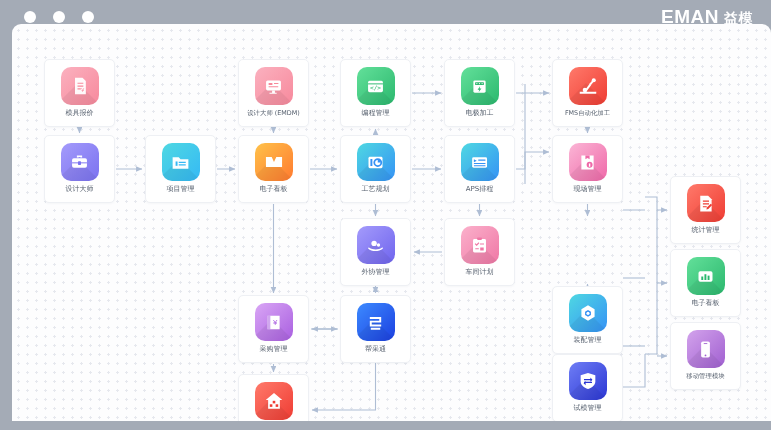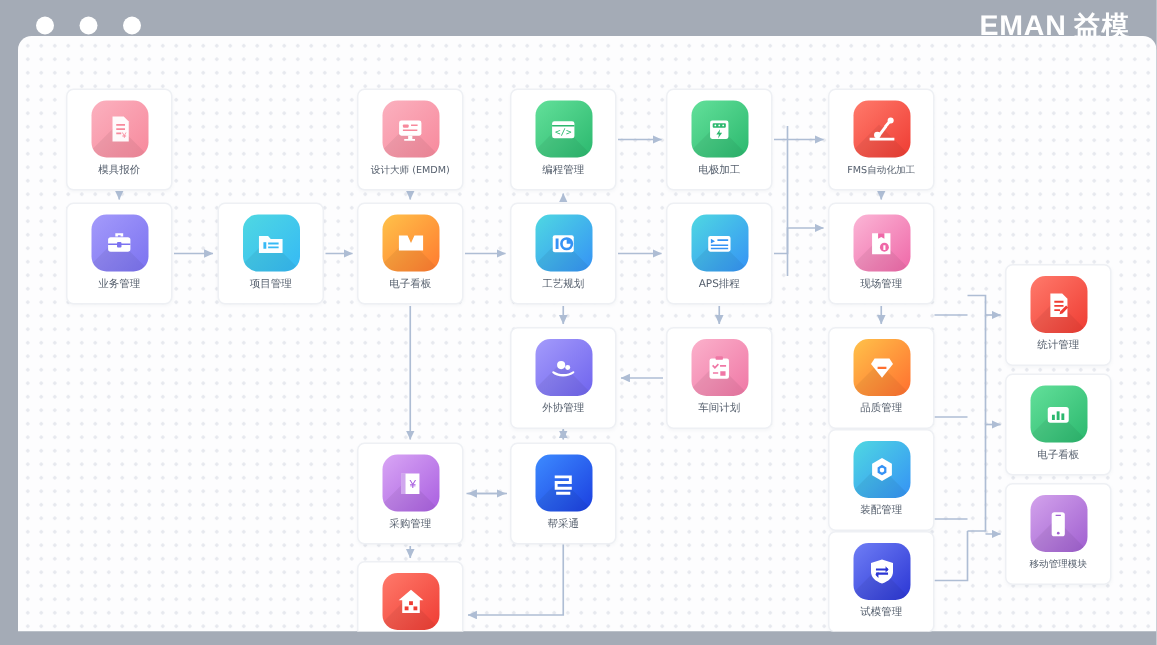--- a/index.html
+++ b/index.html
@@ -14,21 +14,21 @@
   #titlebar{position:absolute;left:0;top:0;width:771px;height:33px;background:#a4abb6;}
   .dot{position:absolute;top:11px;width:12px;height:12px;border-radius:50%;background:#ffffff;}
   .dot.d1{left:24px;}
   .dot.d2{left:53px;}
   .dot.d3{left:82px;}
   #logo{
     position:absolute;right:18px;top:6px;height:22px;line-height:22px;
     color:#ffffff;font-size:19px;font-weight:bold;letter-spacing:.5px;
     white-space:nowrap;
   }
-  #logo .cn{font-size:18px;margin-left:5px;font-weight:bold;}
+  #logo .cn{font-size:14px;margin-left:5px;font-weight:bold;}
 
   
   #canvas{
     position:absolute;left:12px;top:24px;width:759px;height:397px;
     background-color:#fdfdfe;
     background-image:radial-gradient(#e6e8ee 1px, transparent 1.1px);
     background-size:9px 9px;
     background-position:2px 2px;
     border-top-left-radius:9px;
     border-top-right-radius:9px;
@@ -161,21 +161,21 @@
 
     <div class="node" style="left:32px;top:111px">
       <div class="ico" style="background:linear-gradient(135deg,#a49bfb,#7b72f0)">
         <svg width="21" height="21" viewBox="0 0 24 24">
             <path fill="#fff" d="M9 4h6v2.4h-2V5.6h-2v.8H9z"></path>
             <rect x="3.5" y="7" width="17" height="11" rx="2" fill="#fff"></rect>
             <rect x="10.3" y="10.6" width="3.4" height="4.2" rx=".8" fill="#7b72f0"></rect>
             <path d="M3.5 12.4h17" stroke="#7b72f0" stroke-width="1.1" fill="none"></path>
           </svg>
       </div>
-      <div class="lbl">业务管理</div>
+      <div class="lbl">设计大师</div>
     </div>
 
     <div class="node" style="left:133px;top:111px">
       <div class="ico" style="background:linear-gradient(135deg,#4fd8e2,#35b9f5)">
         <svg width="21" height="21" viewBox="0 0 24 24">
             <path fill="#fff" d="M3 6h7l2 2.4h9V19H3z" opacity=".98"></path>
             <path fill="#35b9f5" d="M10 11h8v1.5h-8zM10 14h8v1.5h-8z"></path>
             <rect x="6.4" y="10.8" width="2.2" height="5" fill="#35b9f5"></rect>
           </svg>
       </div>
@@ -326,30 +326,20 @@
         <svg width="22" height="22" viewBox="0 0 24 24">
             <path fill="#fff" d="M12 3.4L21 11h-2.6v9.4H5.6V11H3z"></path>
             <rect x="10.6" y="11.8" width="2.8" height="2.8" fill="#ef3c33"></rect>
             <rect x="7.4" y="15.6" width="2.8" height="2.8" fill="#ef3c33"></rect>
             <rect x="13.8" y="15.6" width="2.8" height="2.8" fill="#ef3c33"></rect>
           </svg>
       </div>
 
     </div>
 
-    <div class="node" style="left:540px;top:194px">
-      <div class="ico" style="background:linear-gradient(135deg,#ffc24a,#ff6f2f)">
-        <svg width="22" height="22" viewBox="0 0 24 24">
-            <path fill="#fff" d="M4 9.4h16L12 19.4z"></path>
-            <path fill="#fff" d="M6.6 5.4h10.8l2.6 4H4z"></path>
-            <path fill="#ff6f2f" d="M8.8 11.4h6.4v1.6H8.8z"></path>
-          </svg>
-      </div>
-      <div class="lbl">品质管理</div>
-    </div>
 
     <div class="node" style="left:540px;top:262px">
       <div class="ico" style="background:linear-gradient(135deg,#4fd8e2,#3592f5)">
         <svg width="22" height="22" viewBox="0 0 24 24">
             <path fill="#fff" d="M12 3.6l7.2 4.2v8.4L12 20.4 4.8 16.2V7.8z"></path>
             <path fill="#3592f5" d="M12 8.6l3.2 1.9v3.8L12 16.2l-3.2-1.9v-3.8z"></path>
             <circle cx="12" cy="12.4" r="1.7" fill="#fff"></circle>
           </svg>
       </div>
       <div class="lbl">装配管理</div>

